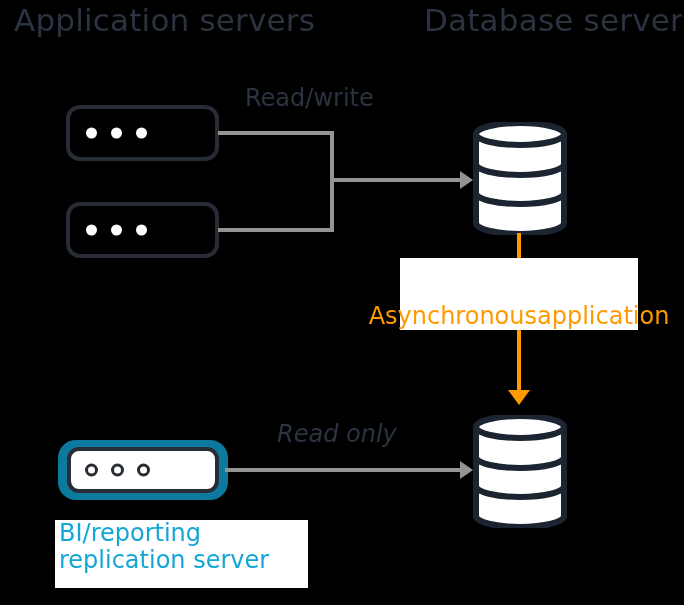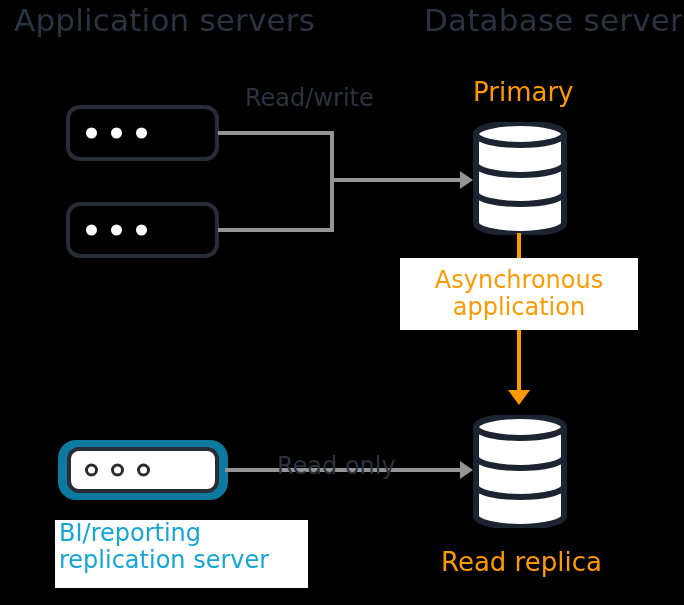--- a/index.html
+++ b/index.html
@@ -125,34 +125,34 @@
     white-space: nowrap;
     text-align: center;
   }
   .orange-label {
     position: absolute;
     color: #ff9900;
     font-size: 26px;
     white-space: nowrap;
   }
   #label-readwrite { left: 245px; top: 84px; }
-  #label-readonly  { left: 277px; top: 452px; }
+  #label-readonly  { left: 277px; top: 420px; font-style: italic; }
   #label-primary   { left: 473px; top: 77px; }
   #label-readreplica { left: 441px; top: 547px; }
 
   #label-async-box {
     position: absolute;
     left: 400px;
     top: 258px;
     width: 238px;
     height: 72px;
     background: #ffffff;
     display: flex;
-    flex-direction: column;
-    align-items: center;
+    flex-direction: row;
+    align-items: flex-end;
     justify-content: center;
     line-height: 1.12;
   }
   #label-async-box span {
     color: #ff9900;
     font-size: 24px;
     white-space: nowrap;
   }
 
   #label-bi-box {
@@ -201,21 +201,20 @@
   </div>
 
   <div class="line h-line" style="left:218px; top:131px; width:116px;"></div>
   <div class="line h-line" style="left:218px; top:228px; width:116px;"></div>
   <div class="line v-line" style="left:330px; top:131px; height:101px;"></div>
   <div class="line h-line" style="left:330px; top:178px; width:140px;"></div>
   <div class="arrowhead arrow-right" style="left:460px; top:171px;"></div>
 
   <div class="gray-label" id="label-readwrite">Read/write</div>
 
-  <div class="orange-label" id="label-primary">Primary</div>
 
   <div class="cylinder" id="primary-db">
     <svg width="96" height="113" viewBox="0 0 96 113">
       <path d="M4 12 L4 101 A44 11 0 0 0 92 101 L92 12 Z" fill="#ffffff" stroke="#1b2430" stroke-width="6" stroke-linejoin="round"></path>
       <ellipse cx="48" cy="12" rx="44" ry="11" fill="#ffffff" stroke="#1b2430" stroke-width="6"></ellipse>
       <path d="M4 42 A44 11 0 0 0 92 42" fill="none" stroke="#1b2430" stroke-width="6"></path>
       <path d="M4 71 A44 11 0 0 0 92 71" fill="none" stroke="#1b2430" stroke-width="6"></path>
     </svg>
   </div>
 
@@ -229,21 +228,20 @@
 
   <div class="cylinder" id="replica-db">
     <svg width="96" height="113" viewBox="0 0 96 113">
       <path d="M4 12 L4 101 A44 11 0 0 0 92 101 L92 12 Z" fill="#ffffff" stroke="#1b2430" stroke-width="6" stroke-linejoin="round"></path>
       <ellipse cx="48" cy="12" rx="44" ry="11" fill="#ffffff" stroke="#1b2430" stroke-width="6"></ellipse>
       <path d="M4 42 A44 11 0 0 0 92 42" fill="none" stroke="#1b2430" stroke-width="6"></path>
       <path d="M4 71 A44 11 0 0 0 92 71" fill="none" stroke="#1b2430" stroke-width="6"></path>
     </svg>
   </div>
 
-  <div class="orange-label" id="label-readreplica">Read replica</div>
 
   <div id="bi-server-ring">
     <div id="bi-server-box">
       <div class="dots">
         <div class="dot"></div>
         <div class="dot"></div>
         <div class="dot"></div>
       </div>
     </div>
   </div>

